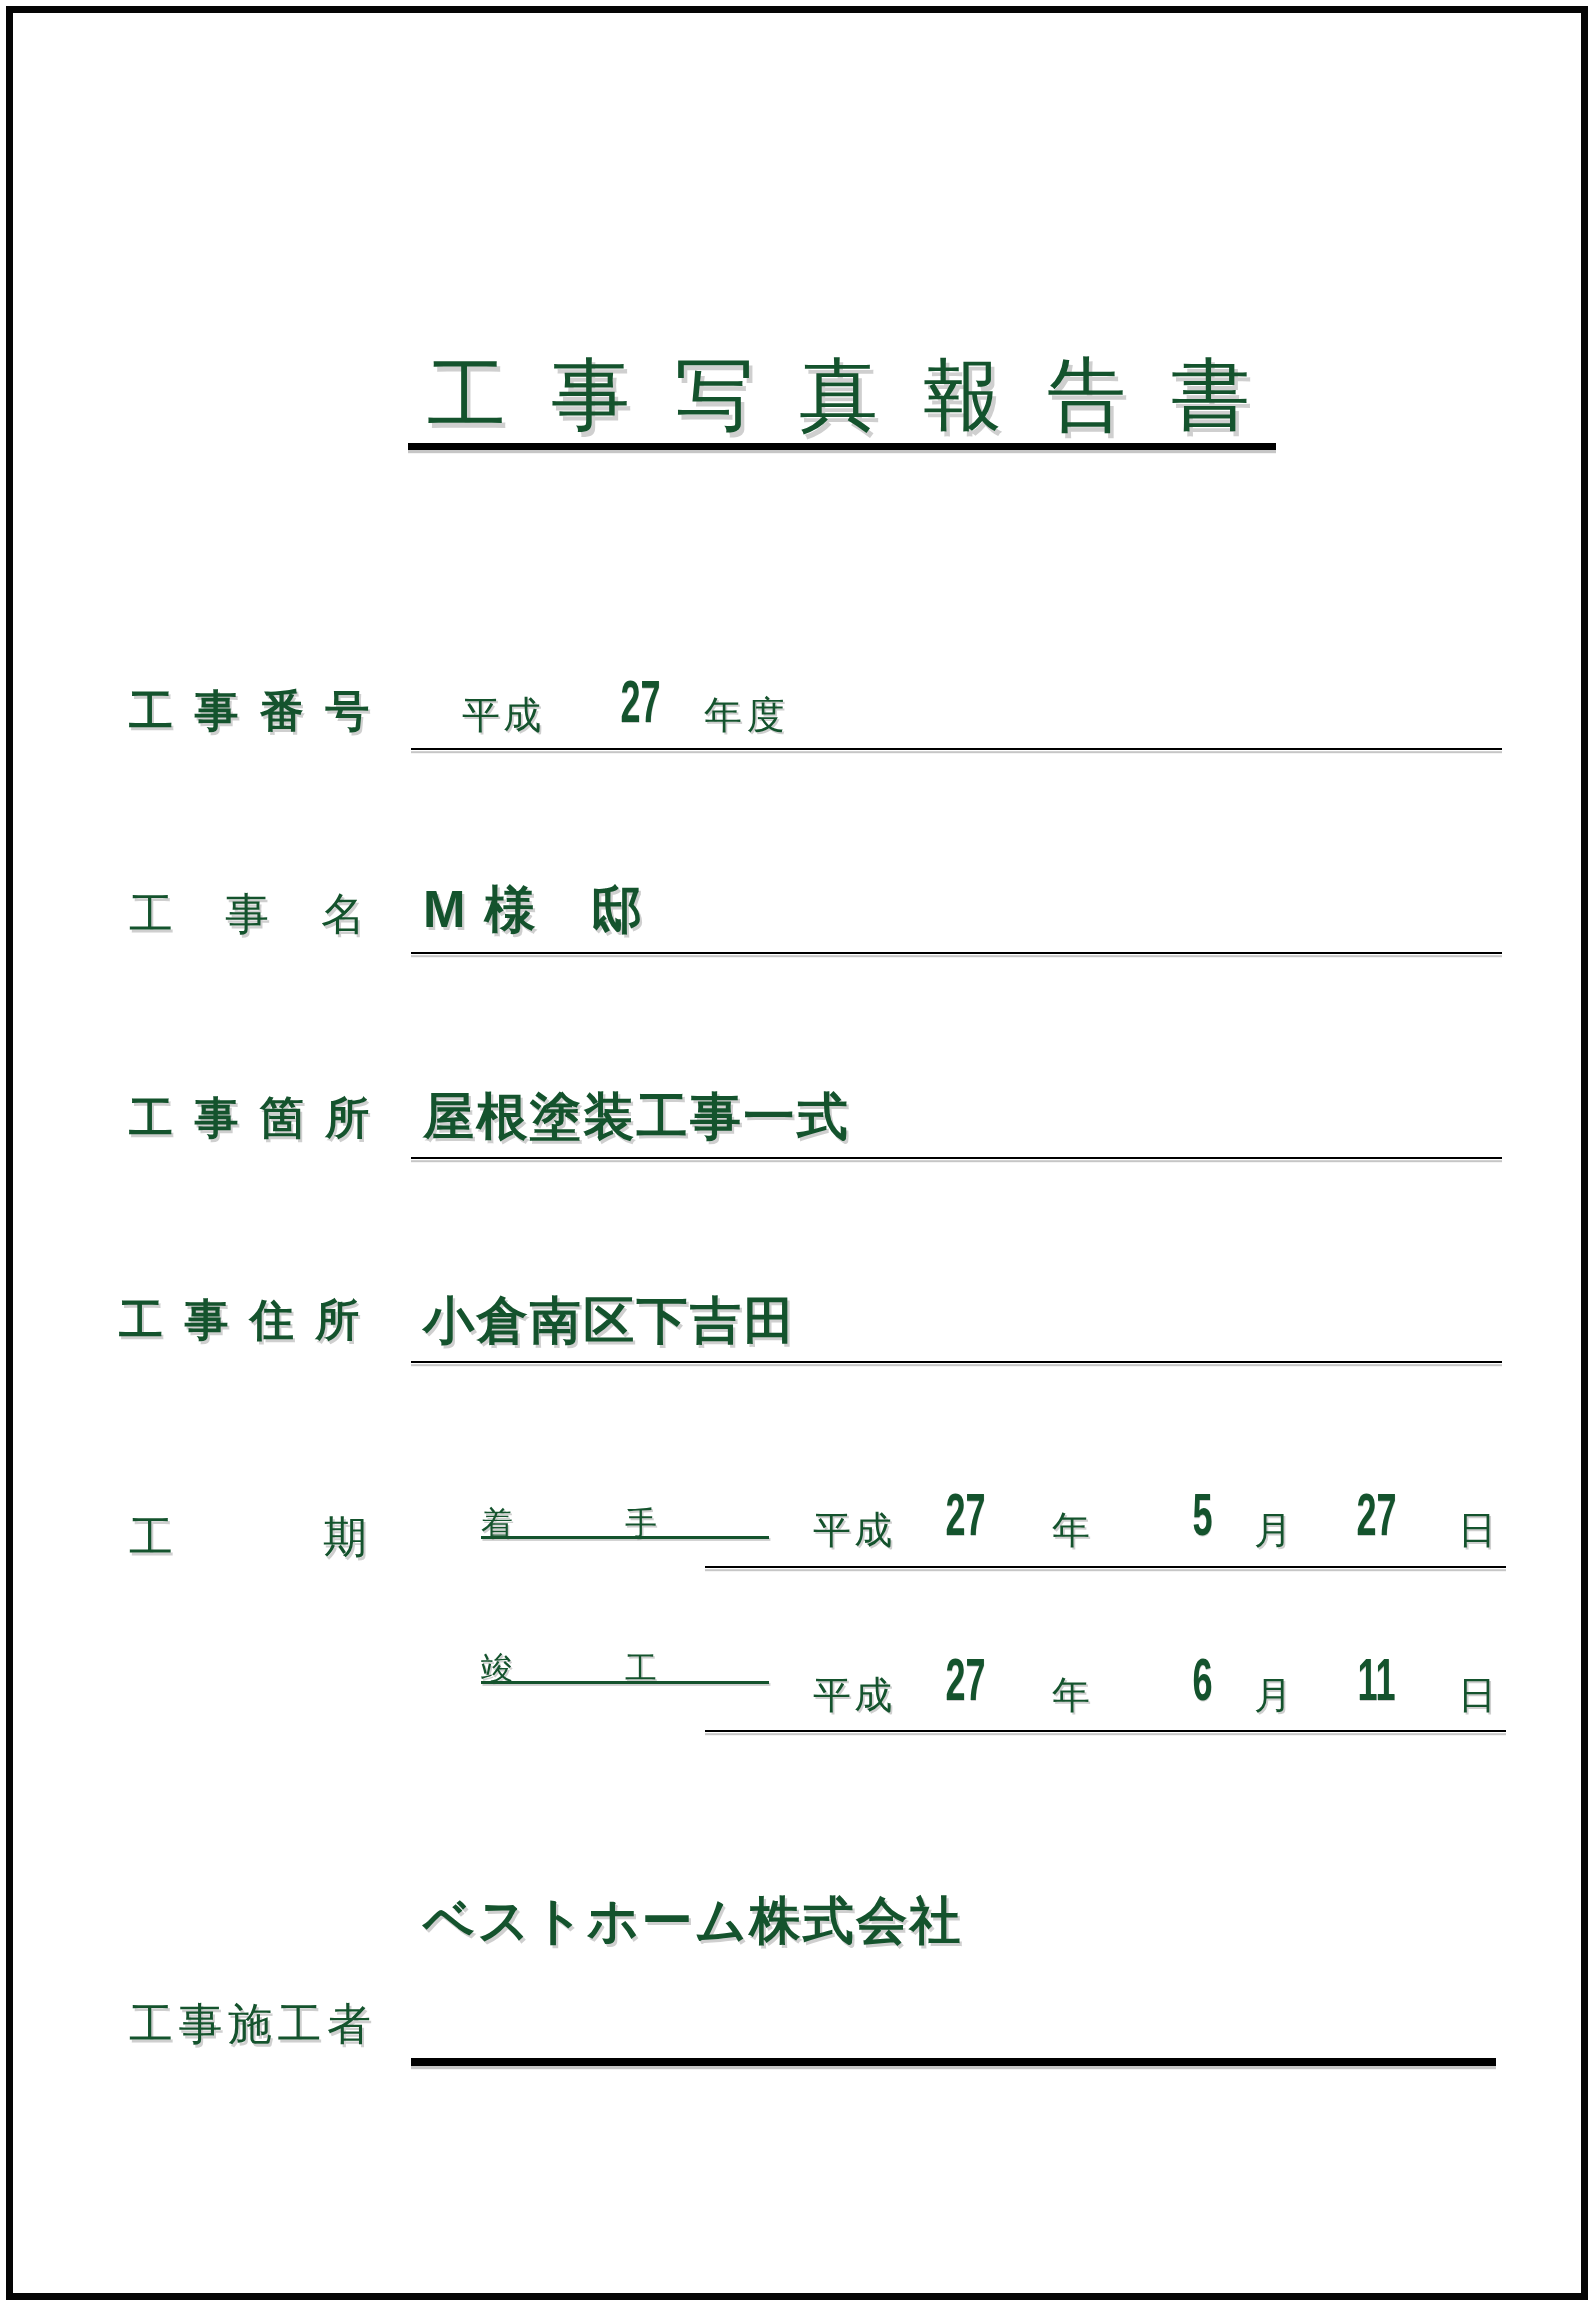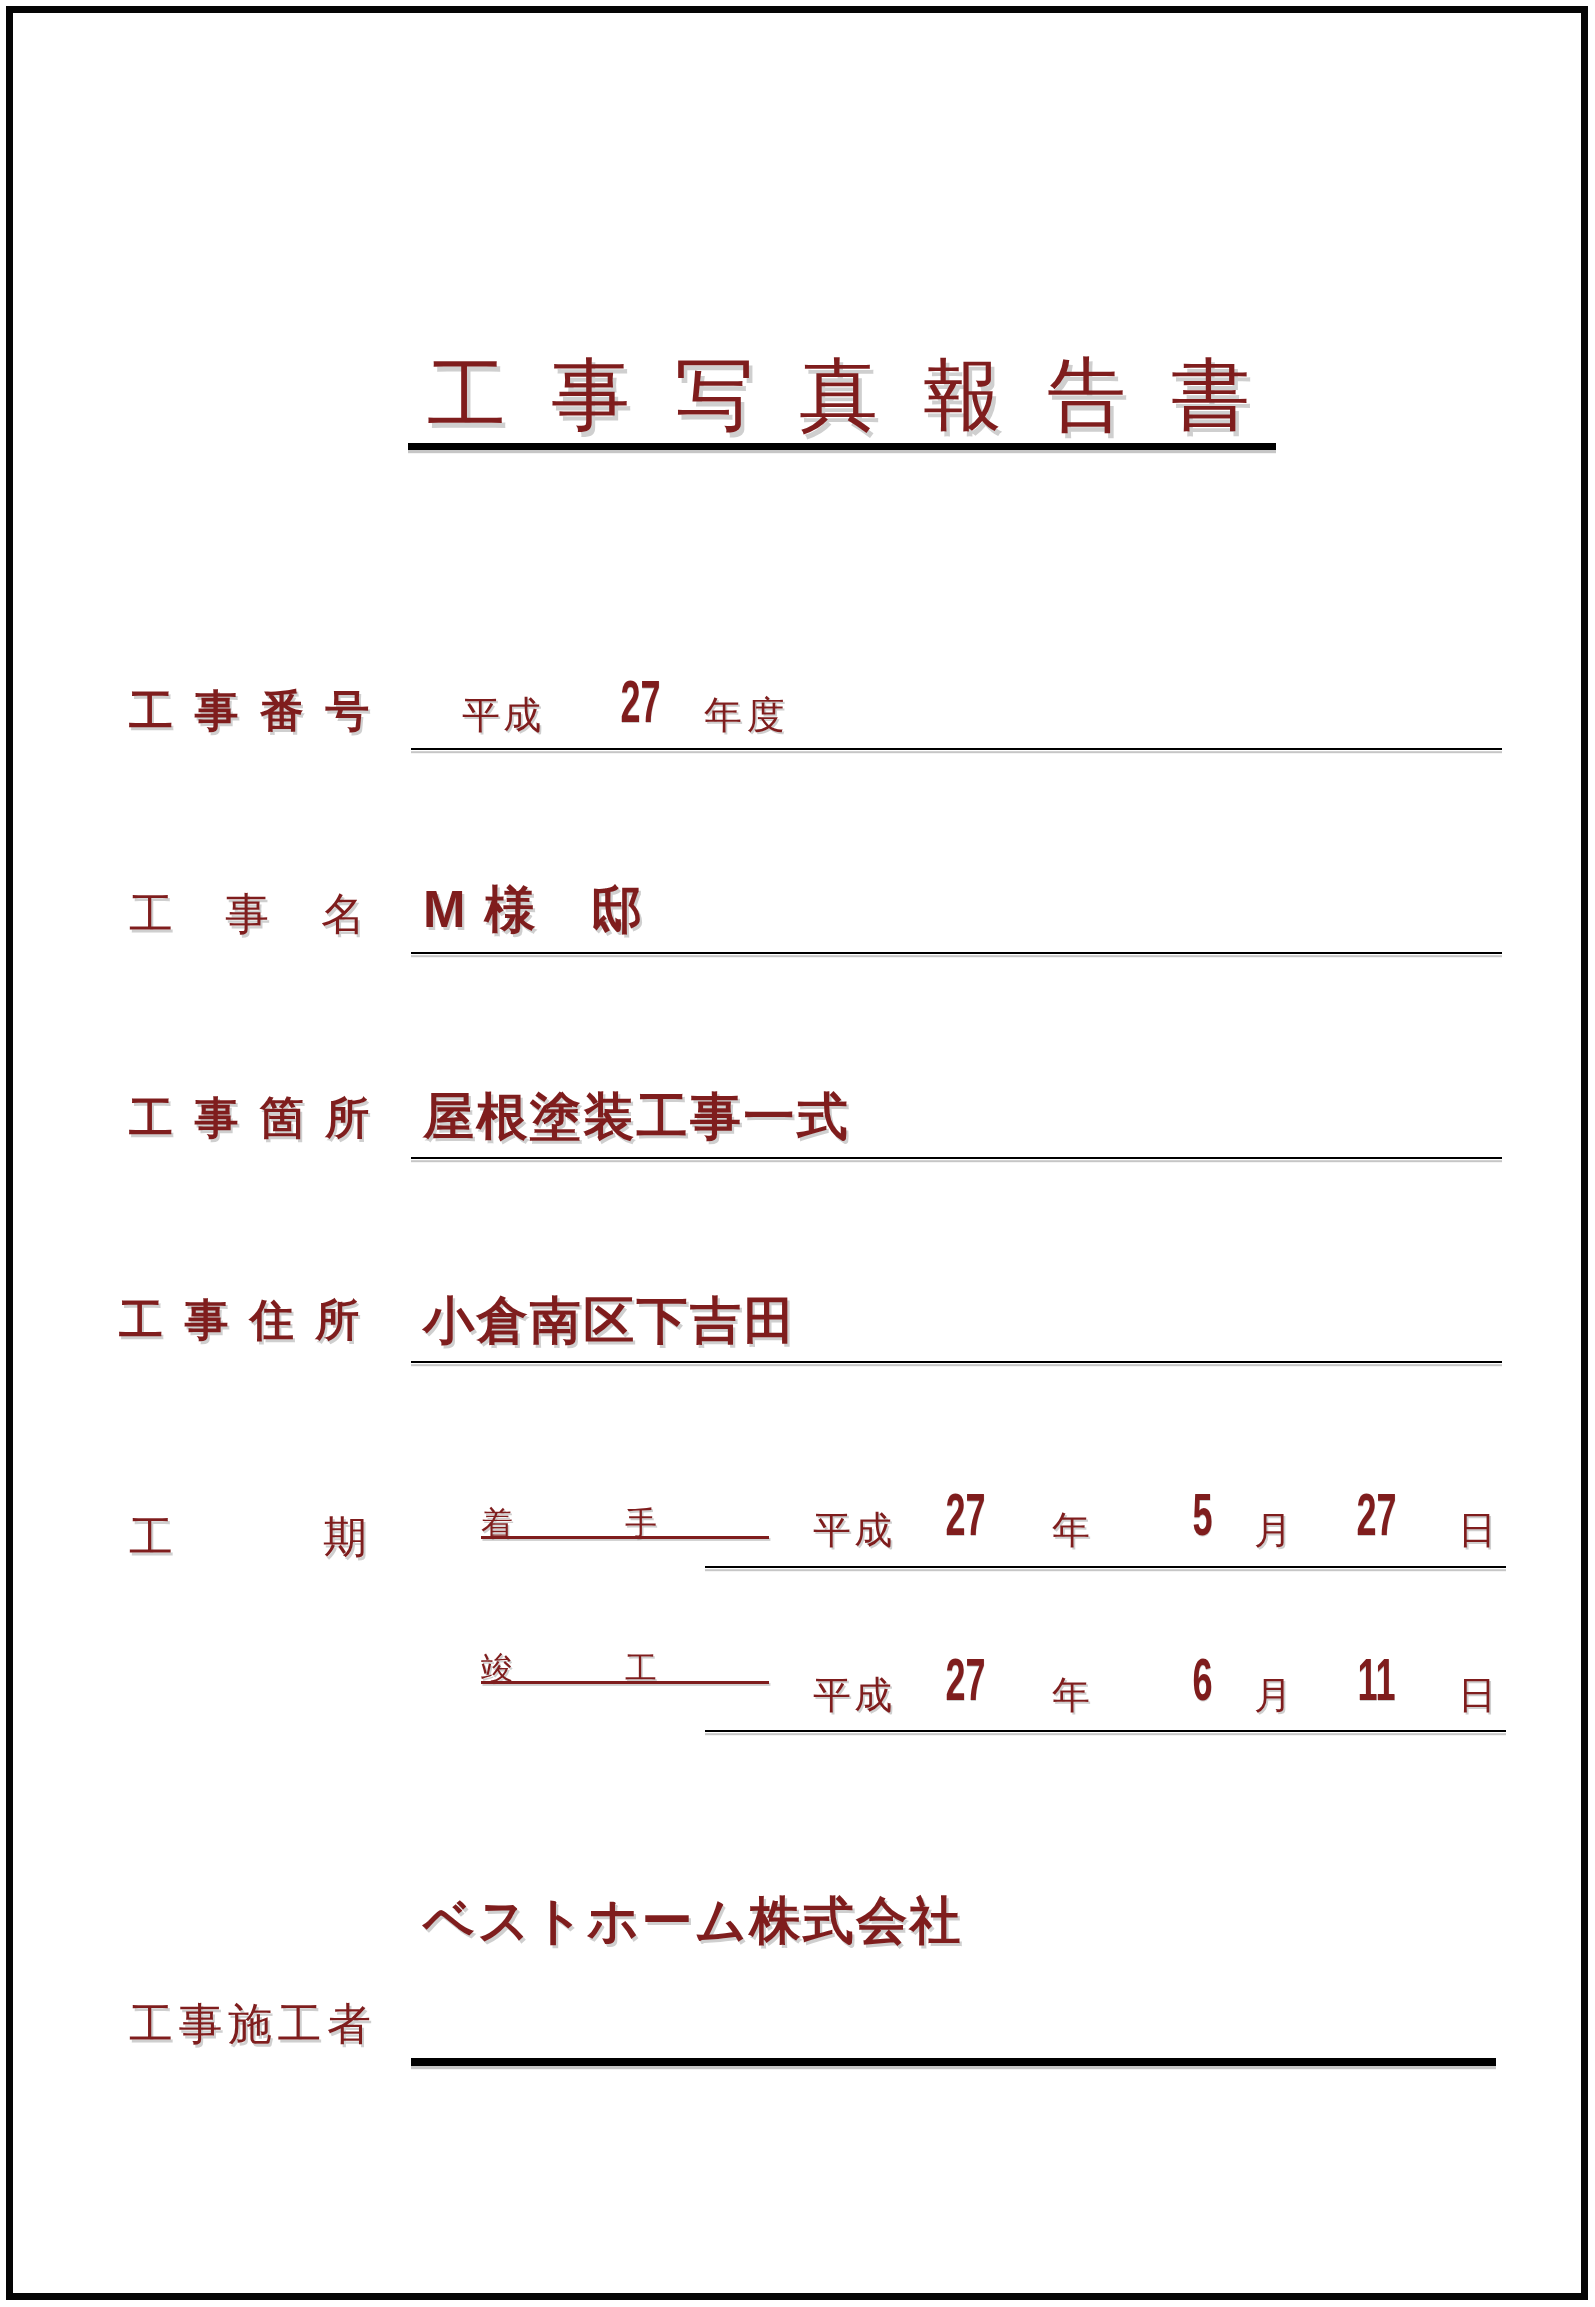--- a/index.html
+++ b/index.html
@@ -1,17 +1,17 @@
 <!DOCTYPE html>
 <html style="font-size:12.7px"><head>
 <meta charset="utf-8">
 <style>
   html,body{margin:0;padding:0;background:#ffffff;}
   .page{position:relative;width:1595px;height:2307px;background:#ffffff;overflow:hidden;
-        font-family:"Liberation Serif","DejaVu Serif",serif;color:#7f1d1d;}
+        font-family:"Liberation Serif","DejaVu Serif",serif;color:#14532d;}
   .frame{position:absolute;left:6.3px;top:6.3px;right:7.1px;bottom:7.1px;border:7.1px solid #050505;}
   .txt{position:absolute;line-height:1;white-space:nowrap;
        text-shadow:0.045em 0.06em 0 rgba(118,118,118,0.35);}
   .title{font-size:79px;letter-spacing:45px;font-weight:normal;margin:0;}
   .label{font-size:44px;}
   .ls4{letter-spacing:21.4px;font-weight:bold;}
   .ls3{letter-spacing:52px;}
   .ls2{letter-spacing:150px;}
   .ls5{letter-spacing:5.5px;}
   .sublbl{font-size:32px;letter-spacing:112px;text-decoration:underline;}

